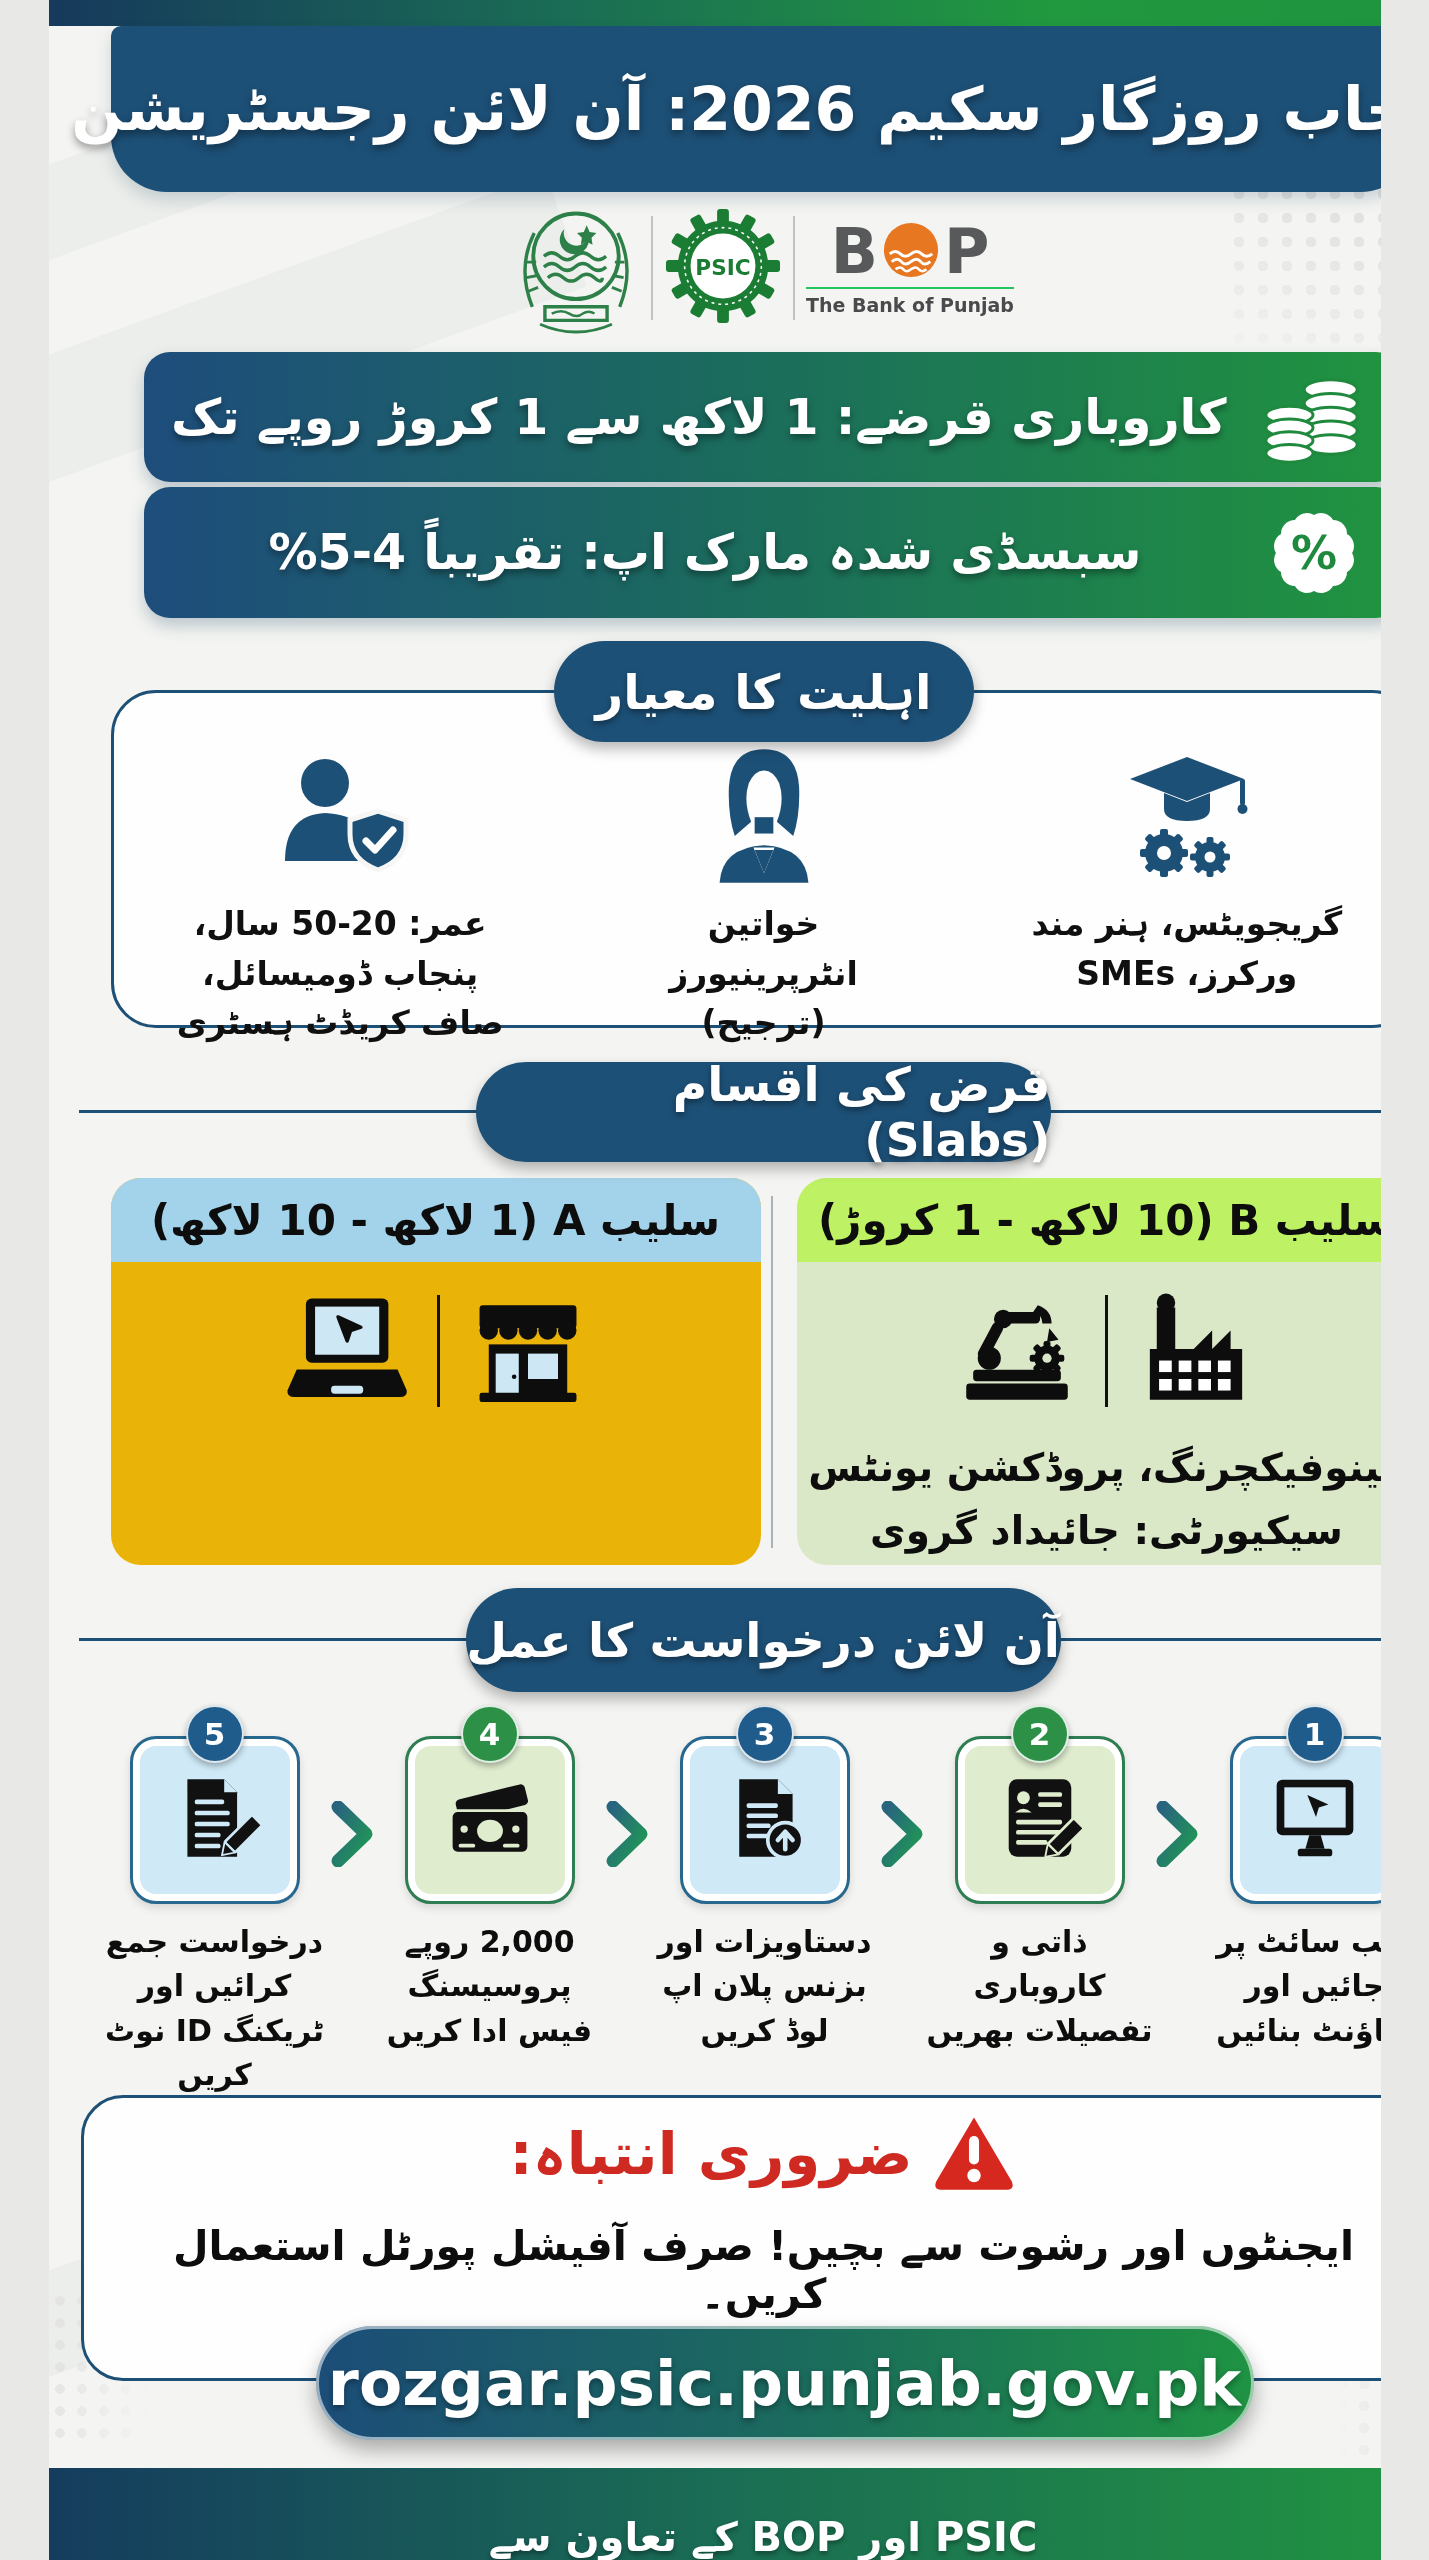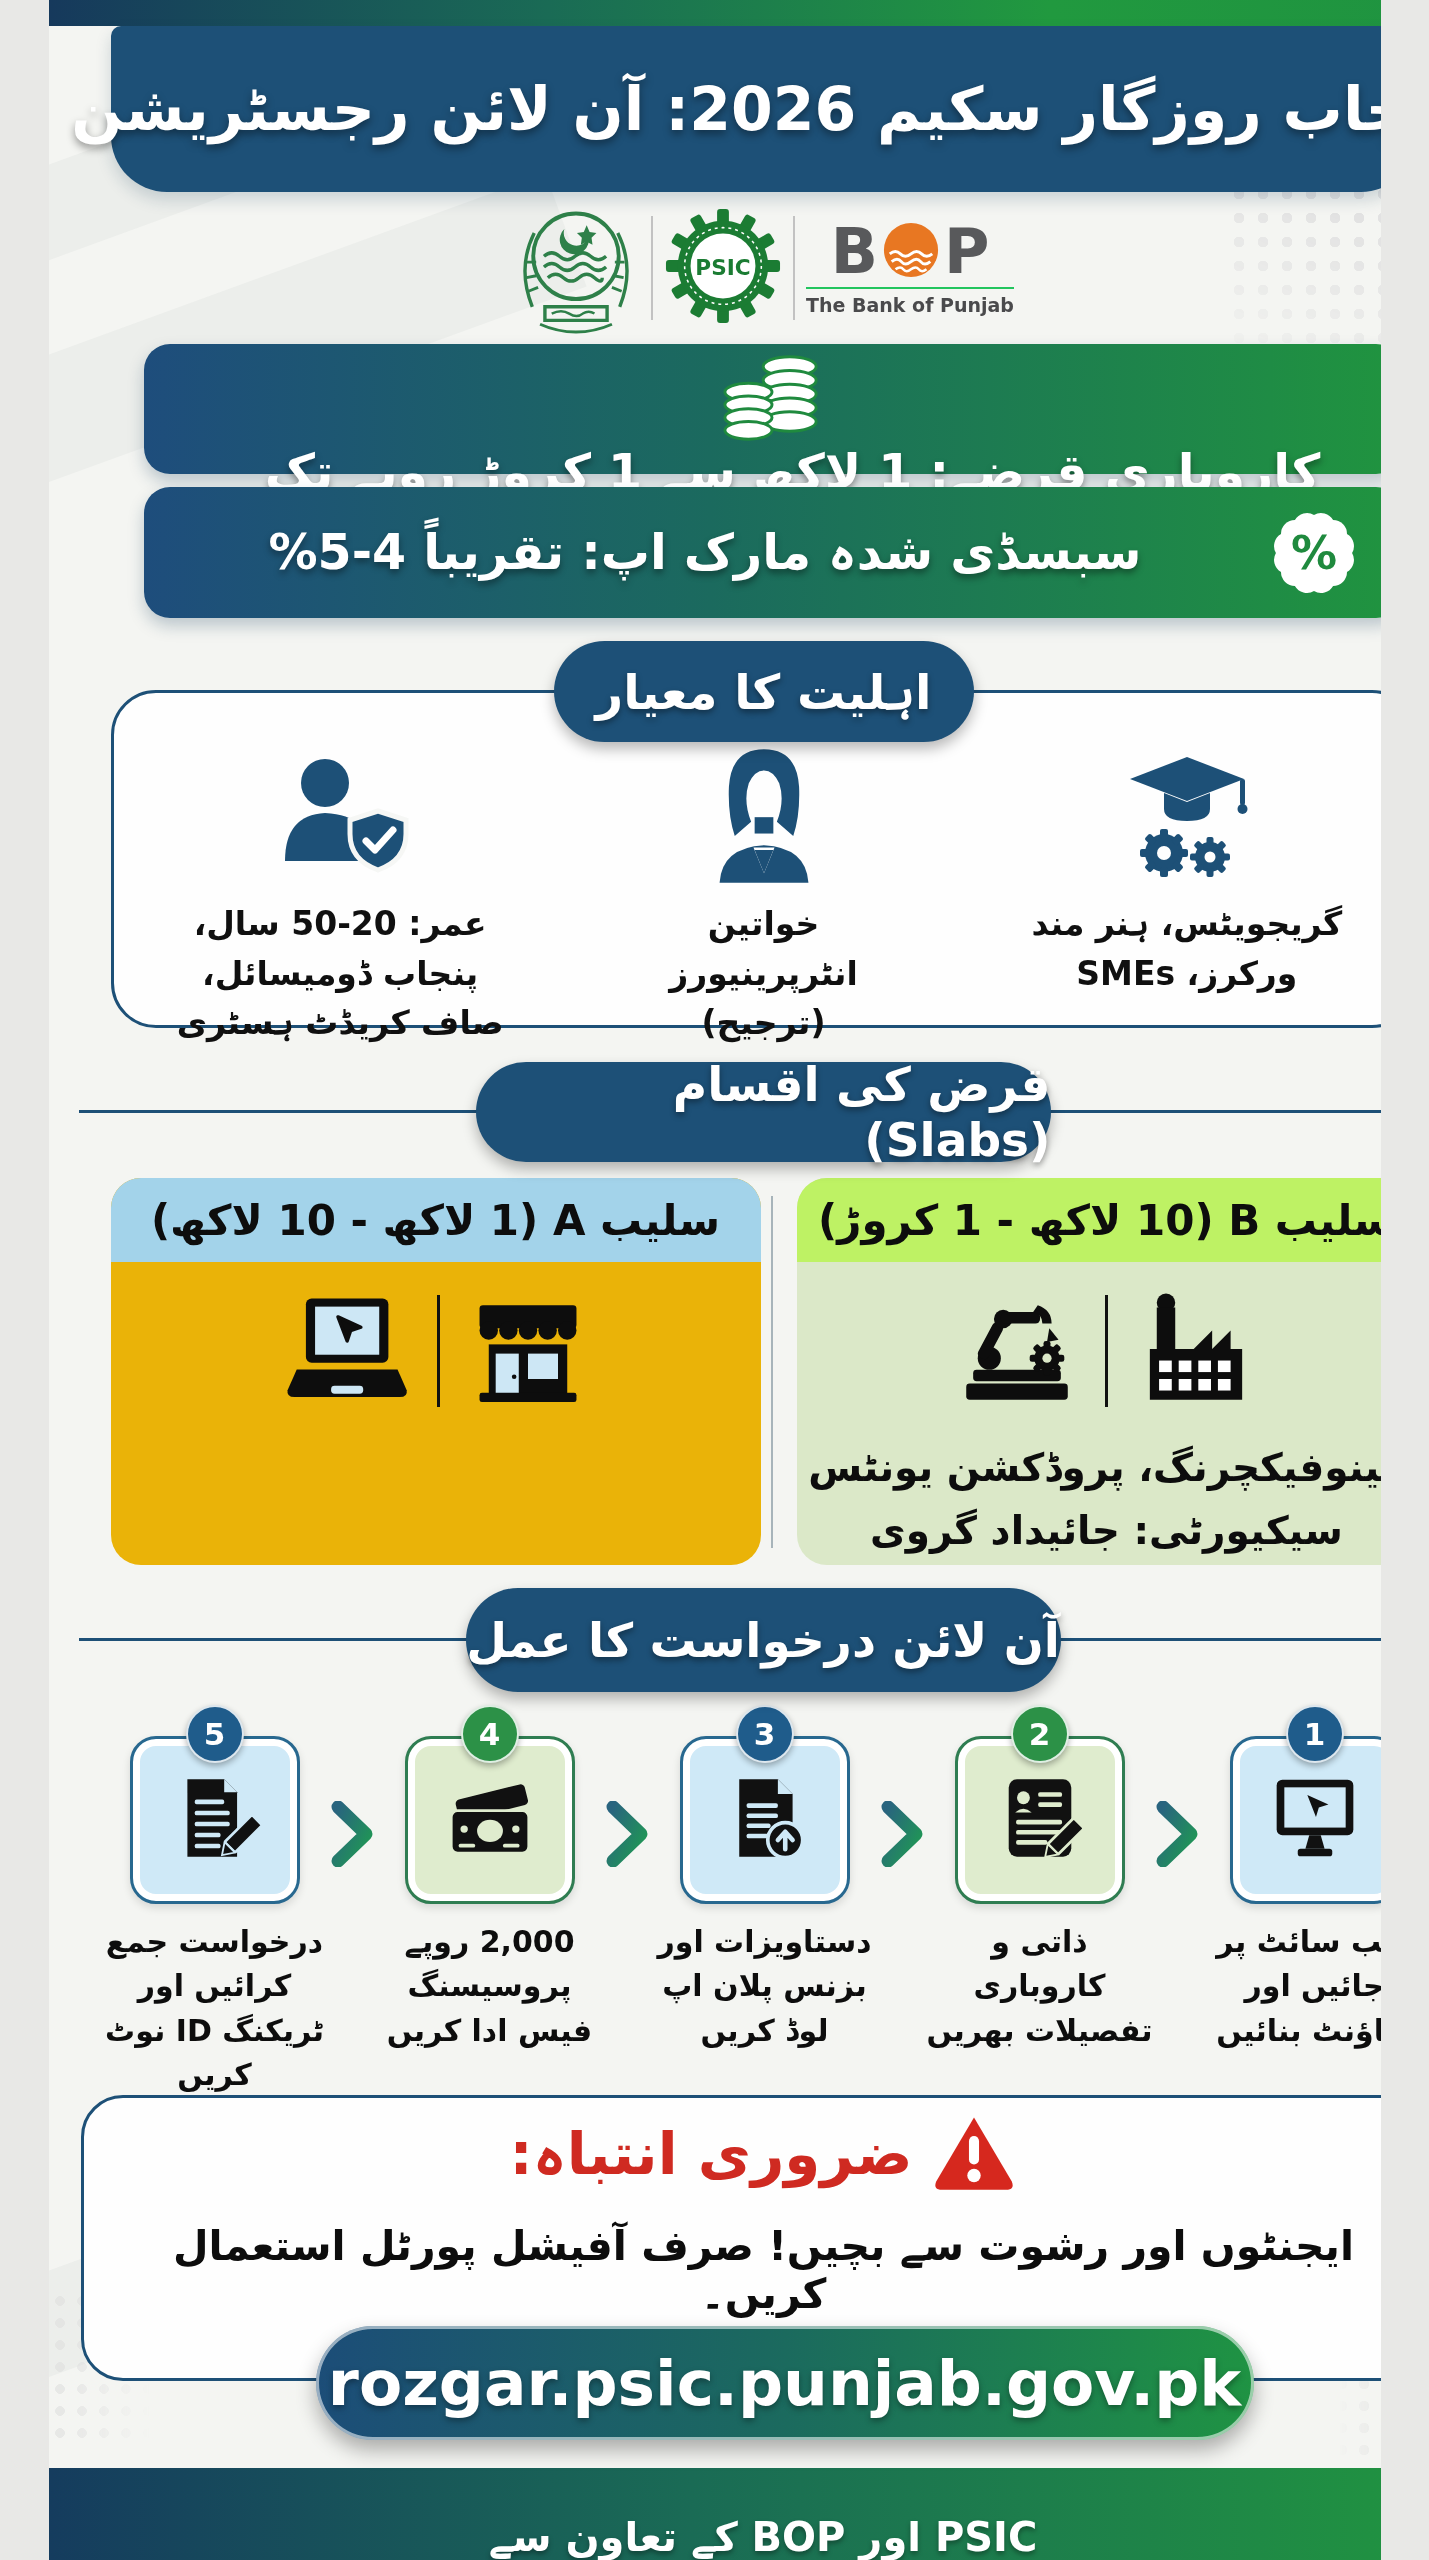--- a/index.html
+++ b/index.html
@@ -167,21 +167,21 @@
             <path d="M10 42 q6 -5 10 0 t10 0 t10 0 t10 0" stroke="#fff" stroke-width="3" fill="none"></path>
             <path d="M14 50 q5 -4 8 0 t8 0 t8 0 t8 0" stroke="#fff" stroke-width="2.6" fill="none"></path>
           </svg>
         </span>
         <span class="bop-letter">P</span>
       </div>
       <div class="bop-sub">The Bank of Punjab</div>
     </div>
   </div>
 
-  <div class="abs banner" style="top:344px;flex-direction:column;">
+  <div class="abs banner" style="top:352px;">
     <div class="b-icon">
       <svg width="108" height="100" viewBox="0 0 110 100">
         <g fill="#ffffff" stroke="#1f8a3e" stroke-width="3">
           <ellipse cx="72" cy="22" rx="27" ry="10"></ellipse>
             <ellipse cx="72" cy="36" rx="27" ry="10"></ellipse>
           <ellipse cx="72" cy="50" rx="27" ry="10"></ellipse>
             <ellipse cx="72" cy="64" rx="27" ry="10"></ellipse>
           <ellipse cx="72" cy="78" rx="27" ry="10"></ellipse>
           <ellipse cx="30" cy="48" rx="24" ry="9"></ellipse>
             <ellipse cx="30" cy="61" rx="24" ry="9"></ellipse>

